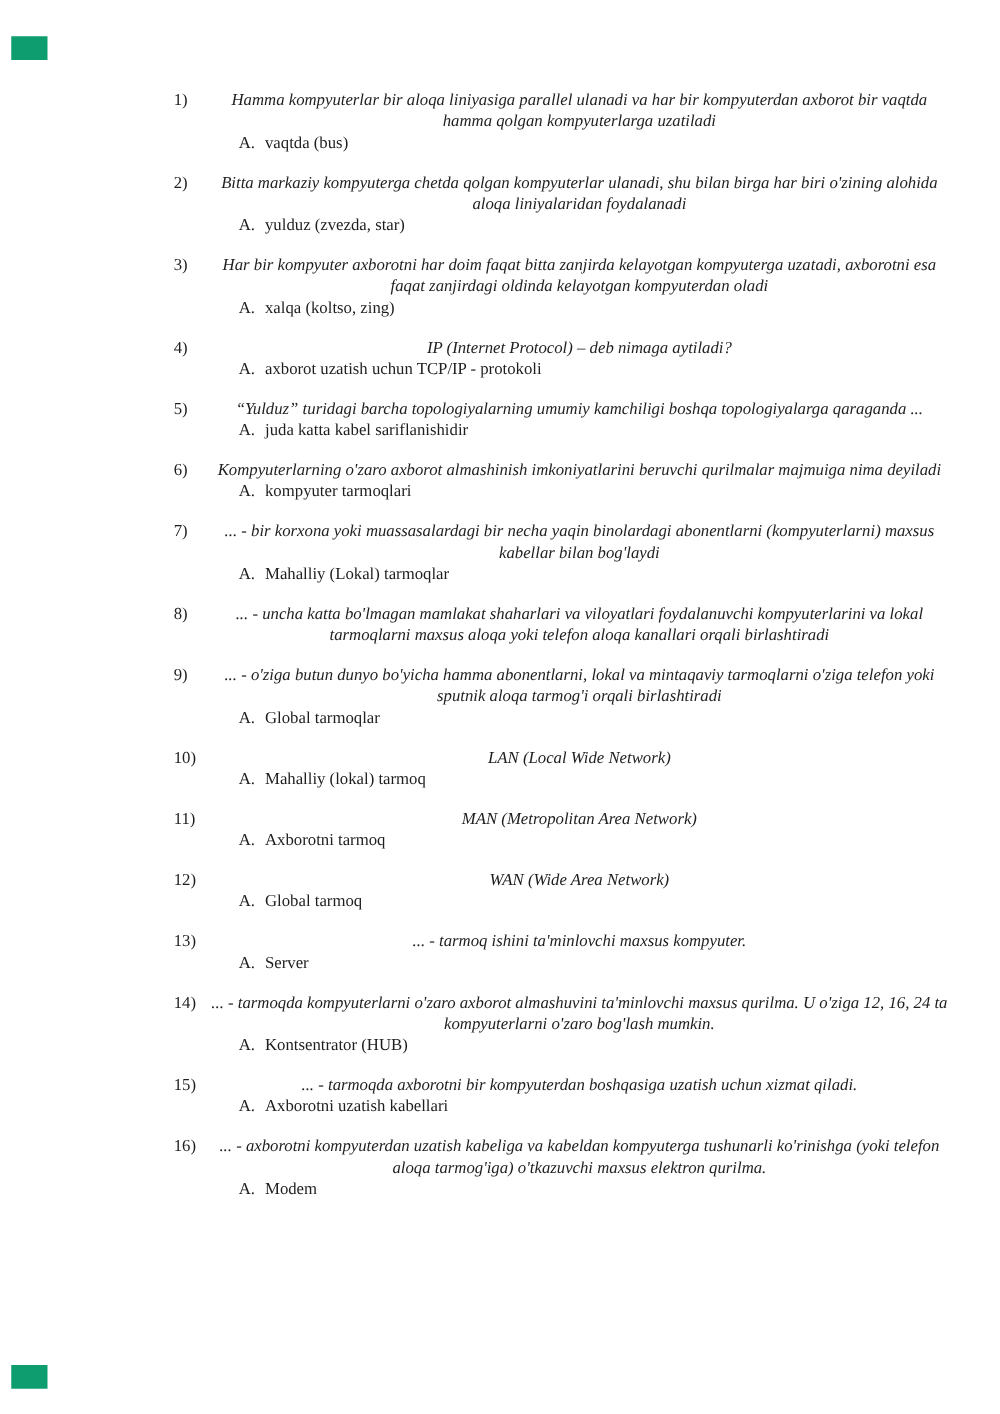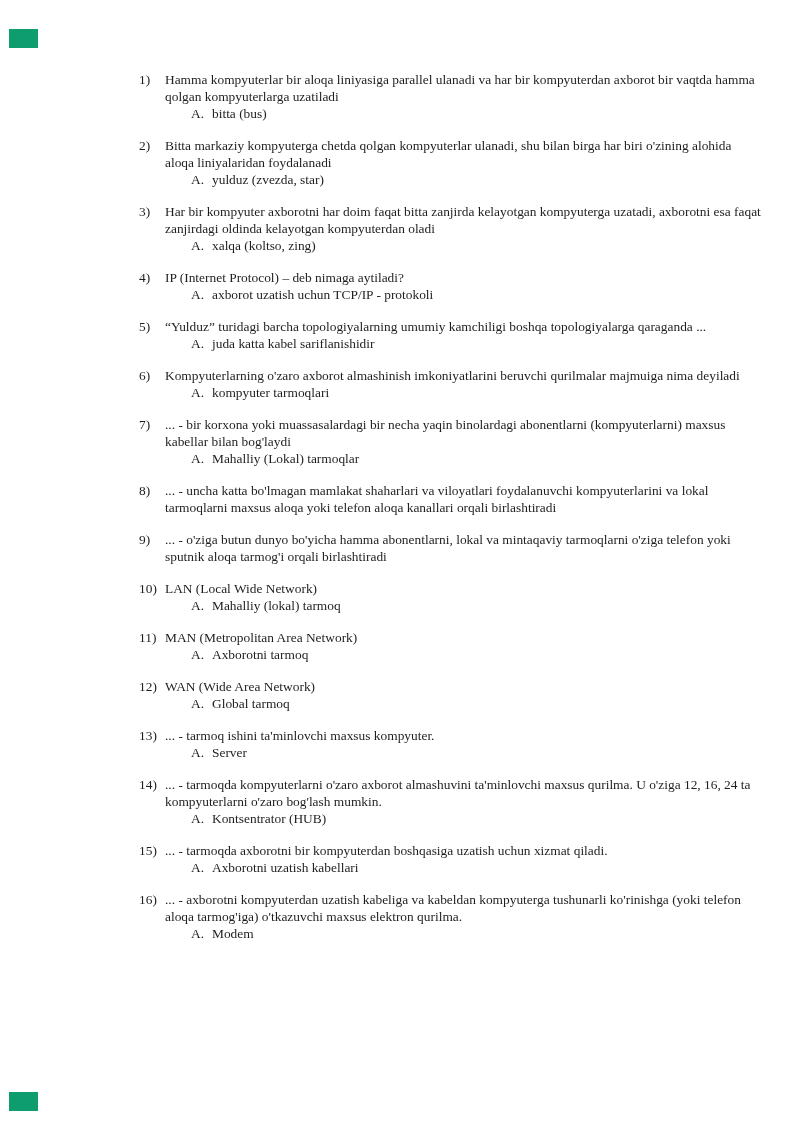--- a/index.html
+++ b/index.html
@@ -37,21 +37,22 @@
     margin-bottom: 15px;
   }
   .q-num {
     flex: 0 0 26px;
     width: 26px;
   }
   .q-body {
     width: 597px;
   }
   .q-text {
-    text-align: left;
+    text-align: center;
+    font-style: italic;
   }
   .q-ans {
     margin-left: 26px;
   }
   .ans-label {
     display: inline-block;
     width: 21px;
   }
 </style>
 </head>
@@ -59,21 +60,21 @@
 
 <div class="page" style="color: rgb(30, 30, 30); background: rgb(255, 255, 255);">
   <div class="corner-mark top" style="background: rgb(14, 157, 111);"></div>
   <div class="corner-mark bottom" style="background: rgb(14, 157, 111);"></div>
   <div class="content">
   <div class="q">
     <div class="q-num">1)</div>
     <div class="q-body">
       <div class="q-text">Hamma kompyuterlar bir aloqa liniyasiga parallel ulanadi va har bir kompyuterdan axborot bir vaqtda hamma qolgan kompyuterlarga uzatiladi</div>
       <div class="q-ans">
-        <span class="ans-label">A.</span><span class="ans-text">bitta (bus)</span>
+        <span class="ans-label">A.</span><span class="ans-text">vaqtda (bus)</span>
       </div>
     </div>
   </div>
 
   <div class="q">
     <div class="q-num">2)</div>
     <div class="q-body">
       <div class="q-text">Bitta markaziy kompyuterga chetda qolgan kompyuterlar ulanadi, shu bilan birga har biri o'zining alohida aloqa liniyalaridan foydalanadi</div>
       <div class="q-ans">
         <span class="ans-label">A.</span><span class="ans-text">yulduz (zvezda, star)</span>
@@ -135,20 +136,23 @@
     <div class="q-num">8)</div>
     <div class="q-body">
       <div class="q-text">... - uncha katta bo'lmagan mamlakat shaharlari va viloyatlari foydalanuvchi kompyuterlarini va lokal tarmoqlarni maxsus aloqa yoki telefon aloqa kanallari orqali birlashtiradi</div>
     </div>
   </div>
 
   <div class="q">
     <div class="q-num">9)</div>
     <div class="q-body">
       <div class="q-text">... - o'ziga butun dunyo bo'yicha hamma abonentlarni, lokal va mintaqaviy tarmoqlarni o'ziga telefon yoki sputnik aloqa tarmog'i orqali birlashtiradi</div>
+      <div class="q-ans">
+        <span class="ans-label">A.</span><span class="ans-text">Global tarmoqlar</span>
+      </div>
     </div>
   </div>
 
   <div class="q">
     <div class="q-num">10)</div>
     <div class="q-body">
       <div class="q-text">LAN (Local Wide Network)</div>
       <div class="q-ans">
         <span class="ans-label">A.</span><span class="ans-text">Mahalliy (lokal) tarmoq</span>
       </div>

